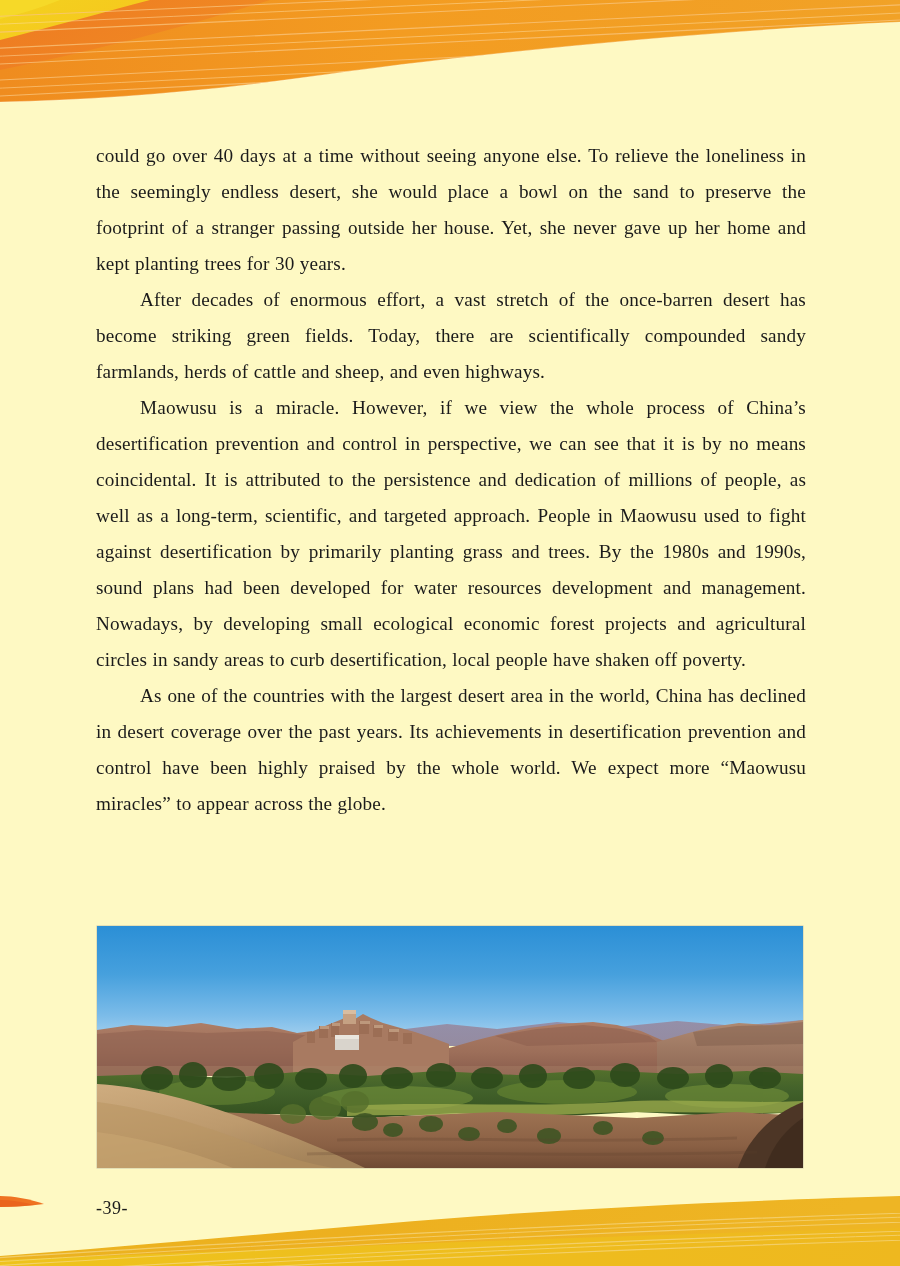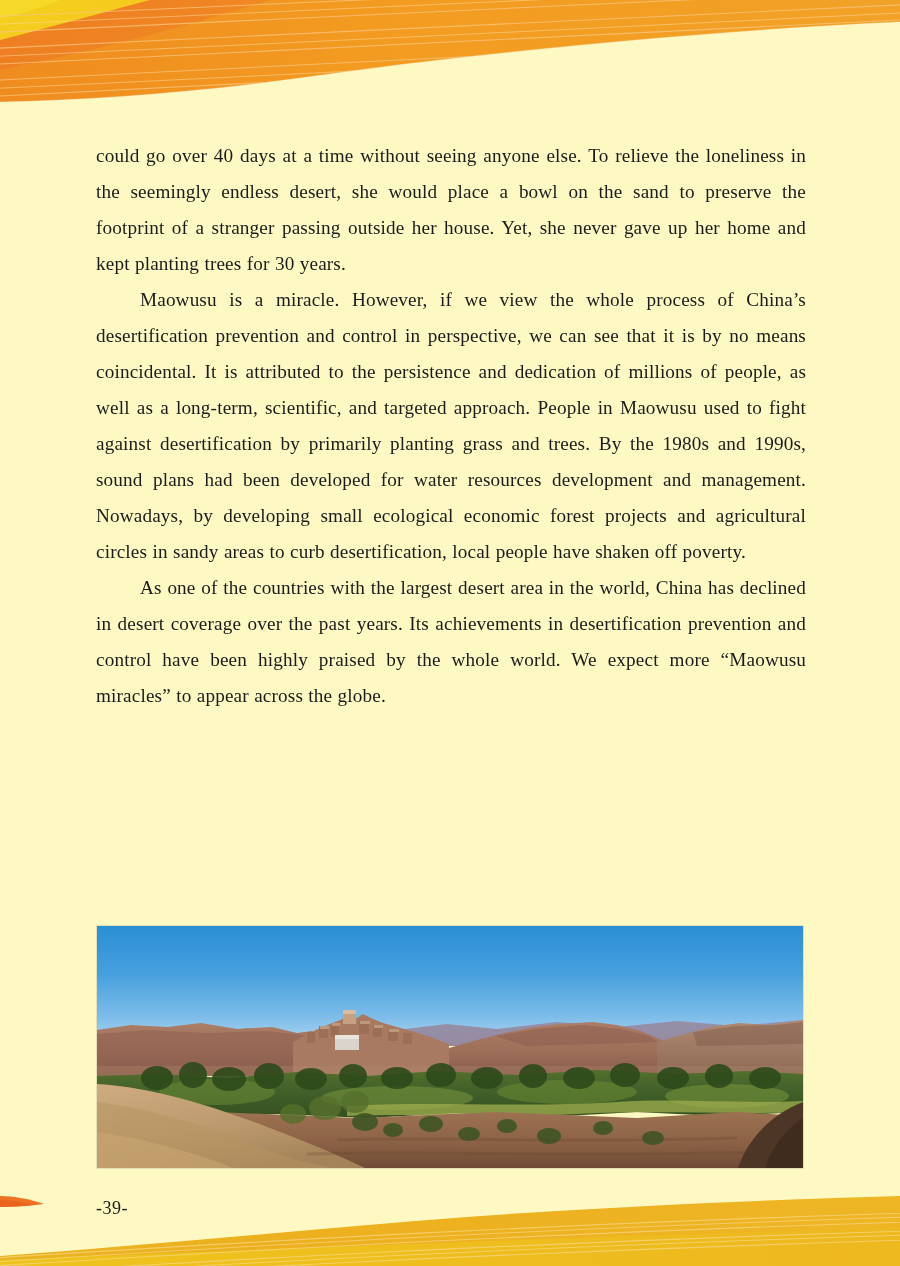--- a/index.html
+++ b/index.html
@@ -129,20 +129,21 @@
           <path d="M-40,90 C180,80 520,63 940,41"></path>
         </g>
       </g>
 
       <path d="M0,102 C90,100 190,93 300,78 C480,52 720,30 900,22" fill="none" stroke="#ffffff" stroke-width="0.8" opacity="0.35"></path>
     </svg>
   </div>
 
   <div class="content">
     <p class="body-para no-indent">could go over 40 days at a time without seeing anyone else. To relieve the loneliness in the seemingly endless desert, she would place a bowl on the sand to preserve the footprint of a stranger passing outside her house. Yet, she never gave up her home and kept planting trees for 30 years.</p>
+    <p class="body-para">After decades of enormous effort, a vast stretch of the once-barren desert has become striking green fields. Today, there are scientifically compounded sandy farmlands, herds of cattle and sheep, and even highways.</p>
     <p class="body-para">Maowusu is a miracle. However, if we view the whole process of China’s desertification prevention and control in perspective, we can see that it is by no means coincidental. It is attributed to the persistence and dedication of millions of people, as well as a long-term, scientific, and targeted approach. People in Maowusu used to fight against desertification by primarily planting grass and trees. By the 1980s and 1990s, sound plans had been developed for water resources development and management. Nowadays, by developing small ecological economic forest projects and agricultural circles in sandy areas to curb desertification, local people have shaken off poverty.</p>
     <p class="body-para">As one of the countries with the largest desert area in the world, China has declined in desert coverage over the past years. Its achievements in desertification prevention and control have been highly praised by the whole world. We expect more “Maowusu miracles” to appear across the globe.</p>
   </div>
 
   <div class="figure">
     <svg width="706" height="242" viewBox="0 0 706 242" xmlns="http://www.w3.org/2000/svg">
       <defs>
         <linearGradient id="sky" x1="0" y1="0" x2="0" y2="1">
           <stop offset="0%" stop-color="#2b8fd6"></stop>
           <stop offset="40%" stop-color="#46a0dd"></stop>

